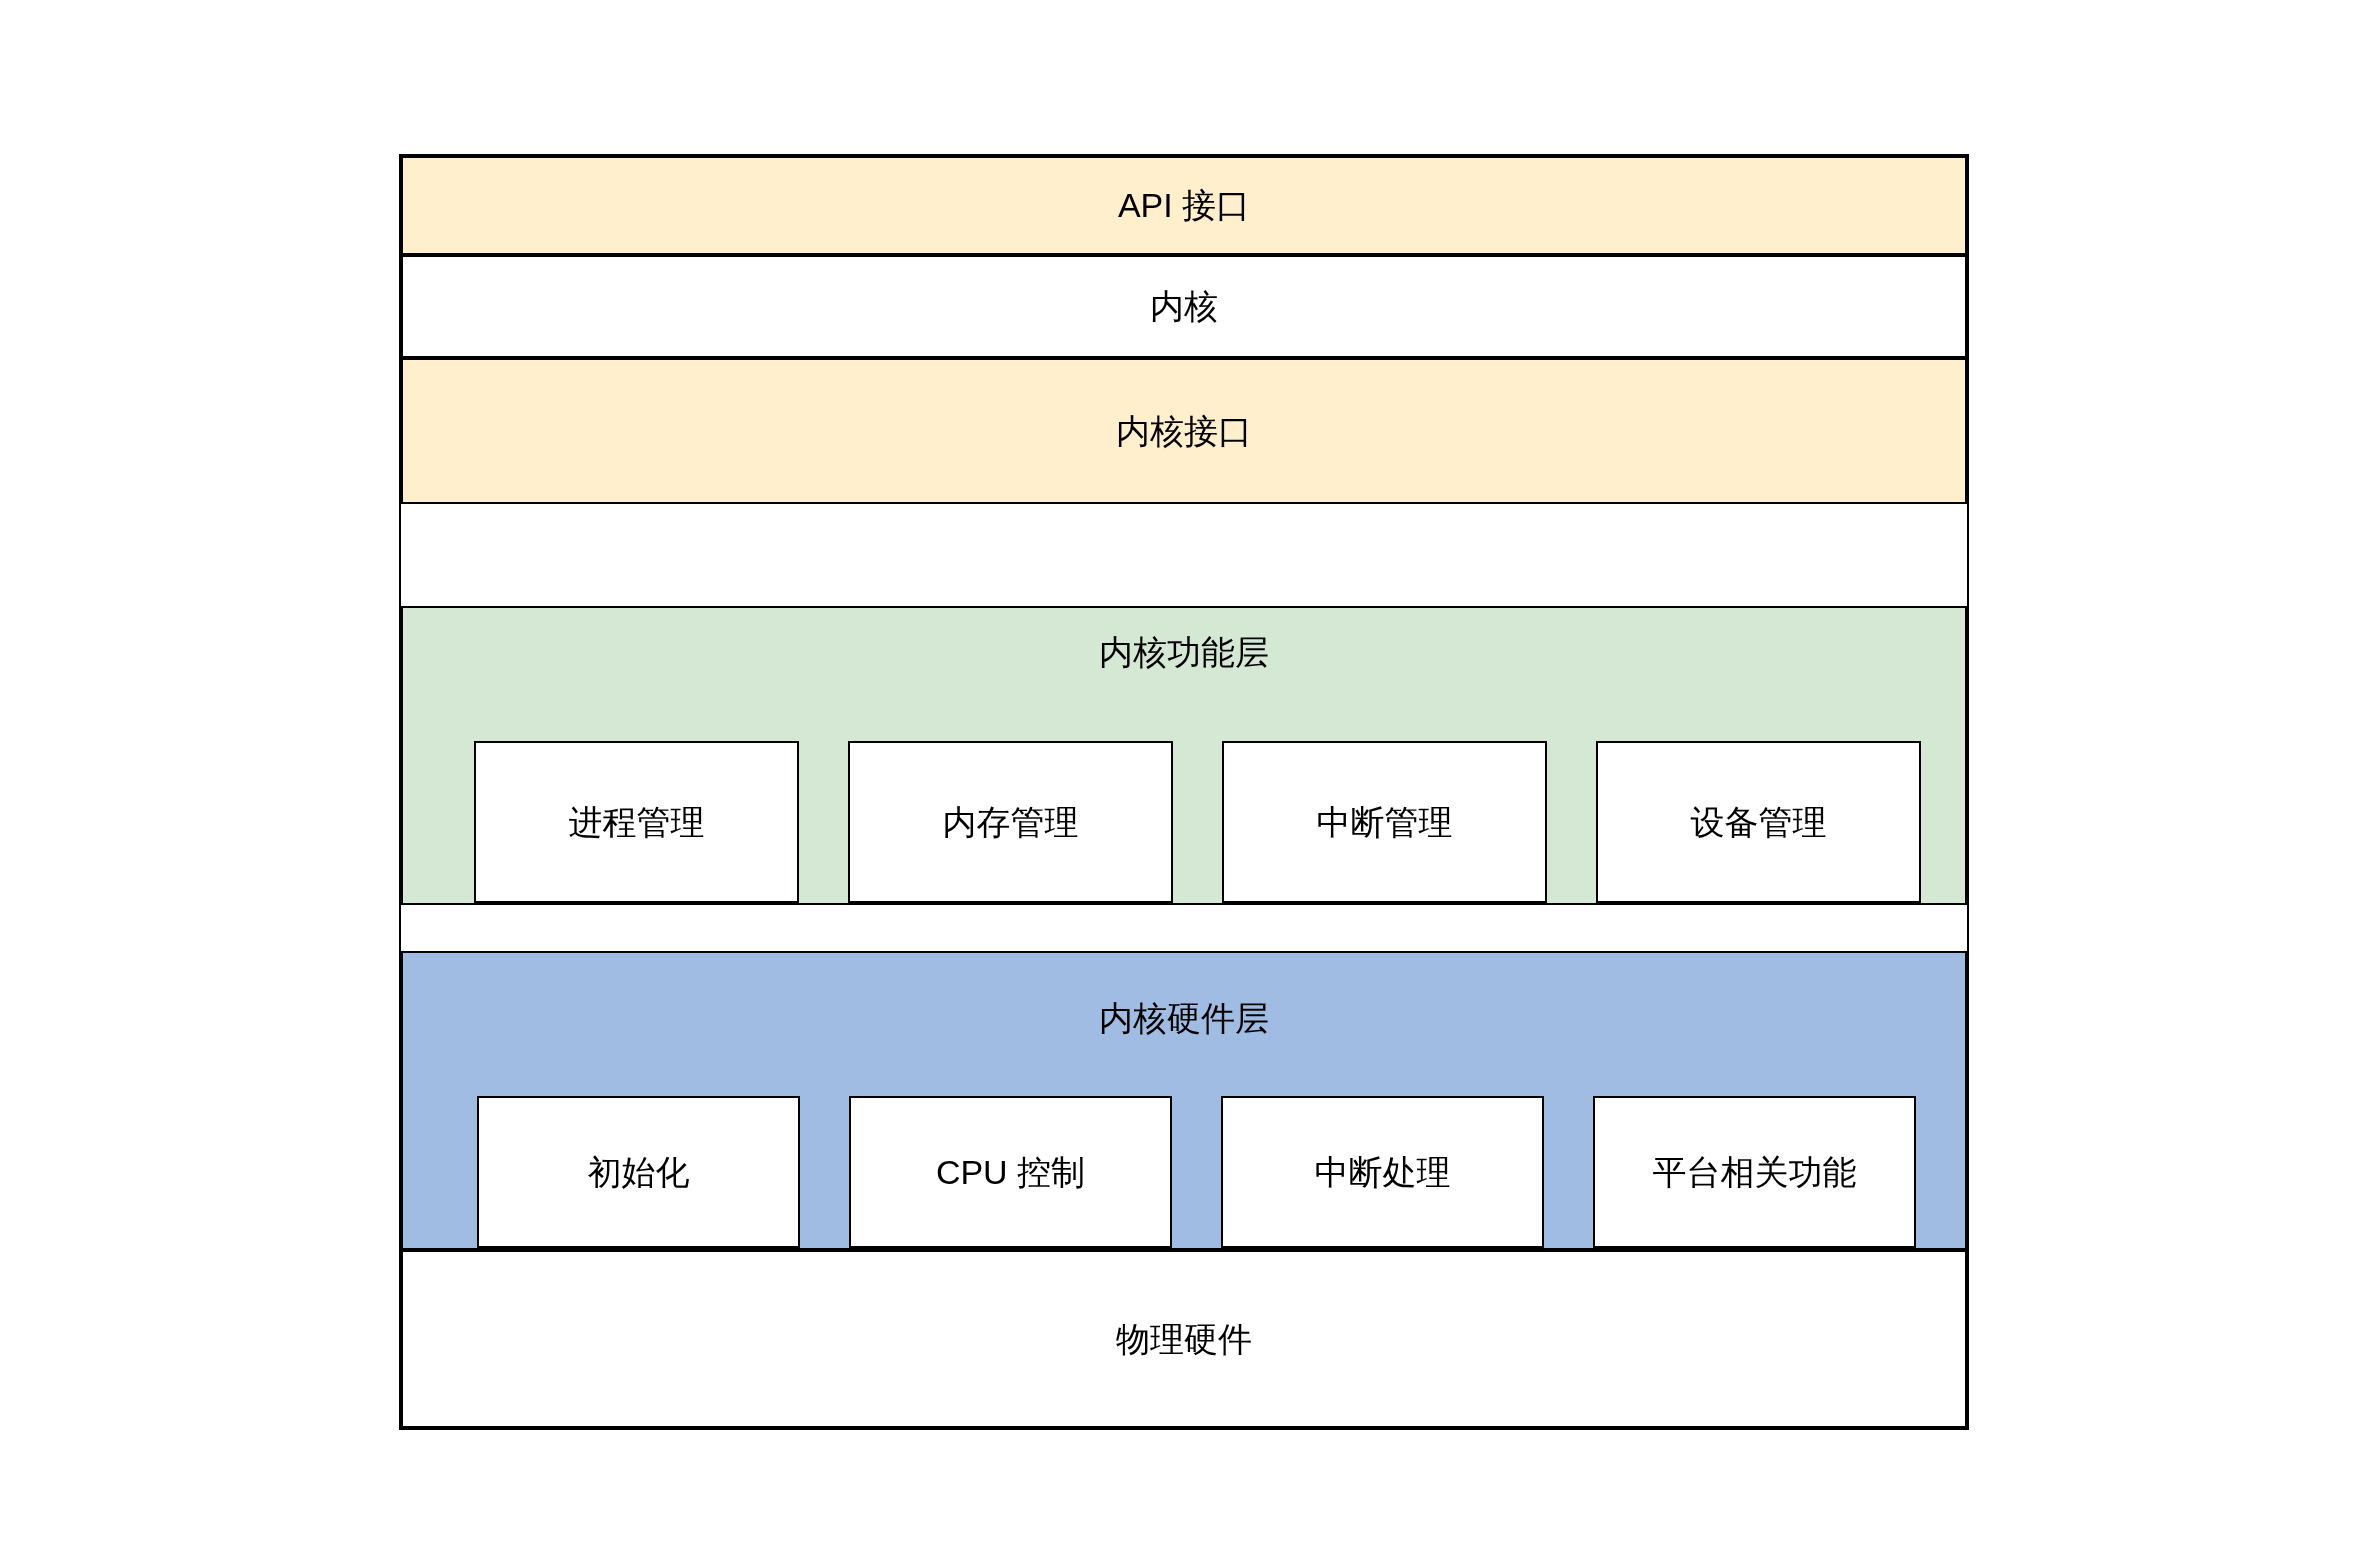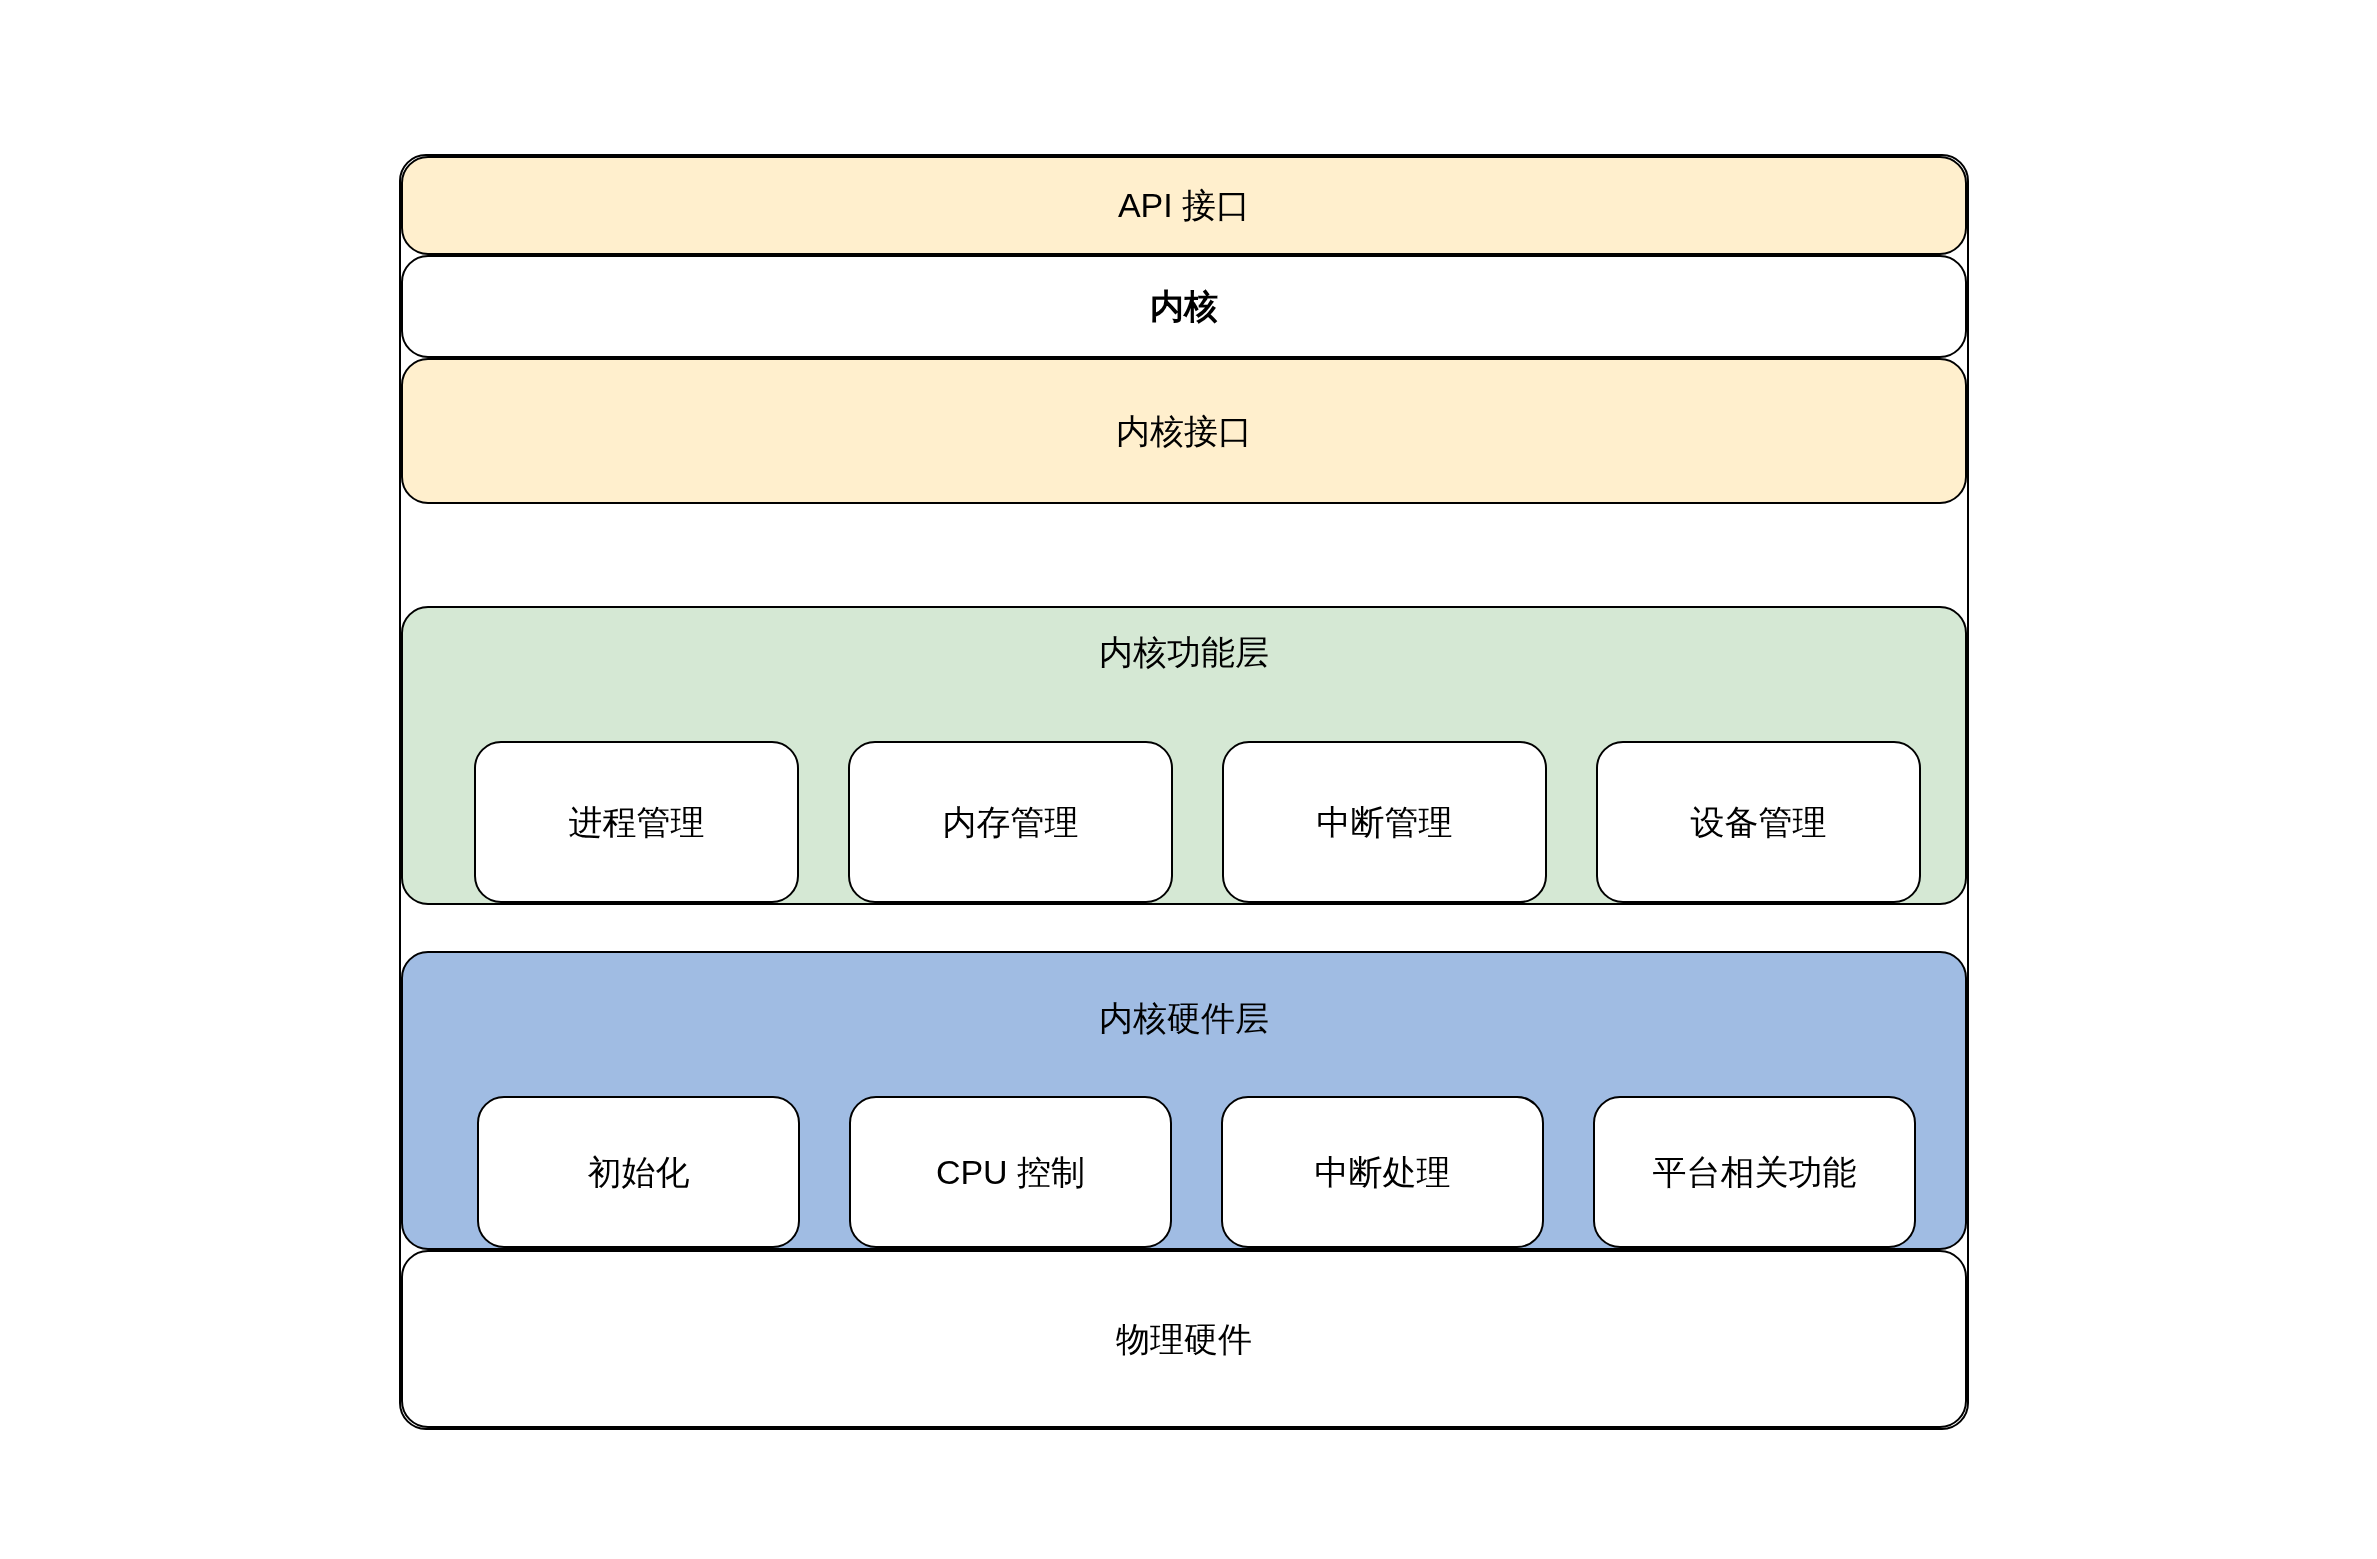--- a/index.html
+++ b/index.html
@@ -2,21 +2,21 @@
 <html style="--color-yellow: #FFEFCD; --color-green: #D5E8D4; --color-blue: #A0BCE3; --color-border: #000000; --color-bg: #FFFFFF;font-size:7.9px"><head>
 <meta charset="utf-8">
 <style>
   :root {
     --color-yellow: #FFEFCD;
     --color-green: #D5E8D4;
     --color-blue: #A0BCE3;
     --color-border: #000000;
     --color-bg: #FFFFFF;
   }
-  * { margin: 0; padding: 0; box-sizing: border-box; border-radius: 27px; }
+  * { margin: 0; padding: 0; box-sizing: border-box; }
   html, body {
     width: 2377px;
     height: 1559px;
     background: var(--color-bg);
     font-family: "Liberation Sans", "DejaVu Sans", sans-serif;
     color: #000;
   }
   .canvas {
     position: relative;
     width: 2377px;
@@ -40,21 +40,21 @@
     display: flex;
     align-items: center;
     justify-content: center;
   }
   .label {
     font-size: 34px;
     line-height: 1.25;
     white-space: nowrap;
   }
   .row-api       { height: 99px; background: var(--color-yellow); }
-  .row-kernel    { height: 103px; background: var(--color-bg); font-weight: bold; }
+  .row-kernel    { height: 103px; background: var(--color-bg); }
   .row-kiface    { height: 146px; background: var(--color-yellow); }
   .spacer-1      { height: 102px; background: var(--color-bg); }
   .spacer-2      { height: 46px;  background: var(--color-bg); }
   .row-func {
     height: 299px;
     background: var(--color-green);
     flex-direction: column;
     align-items: stretch;
     justify-content: flex-start;
     gap: 44px;

